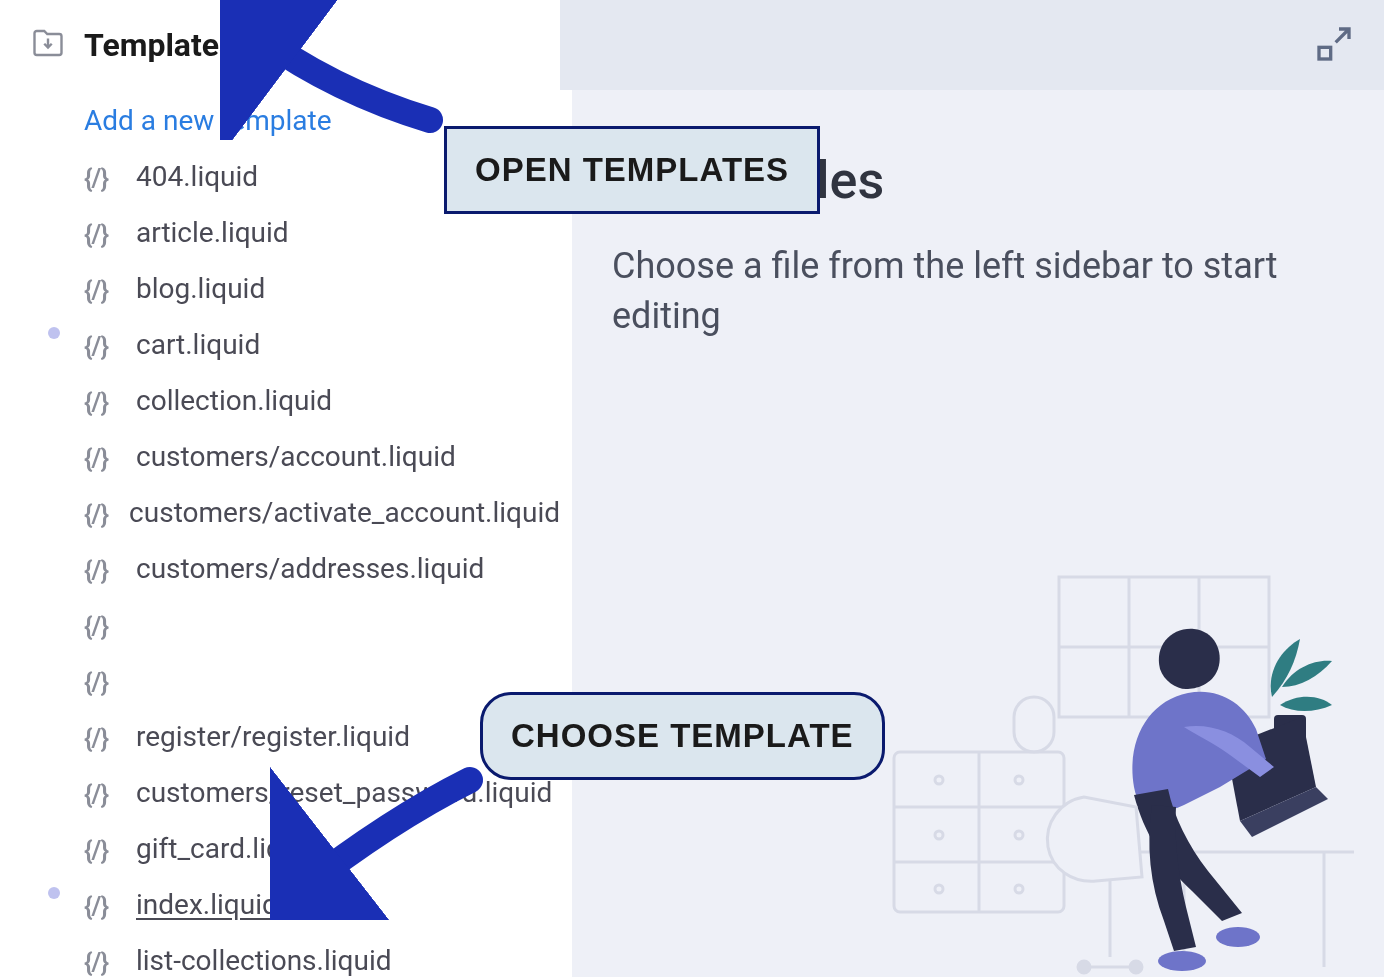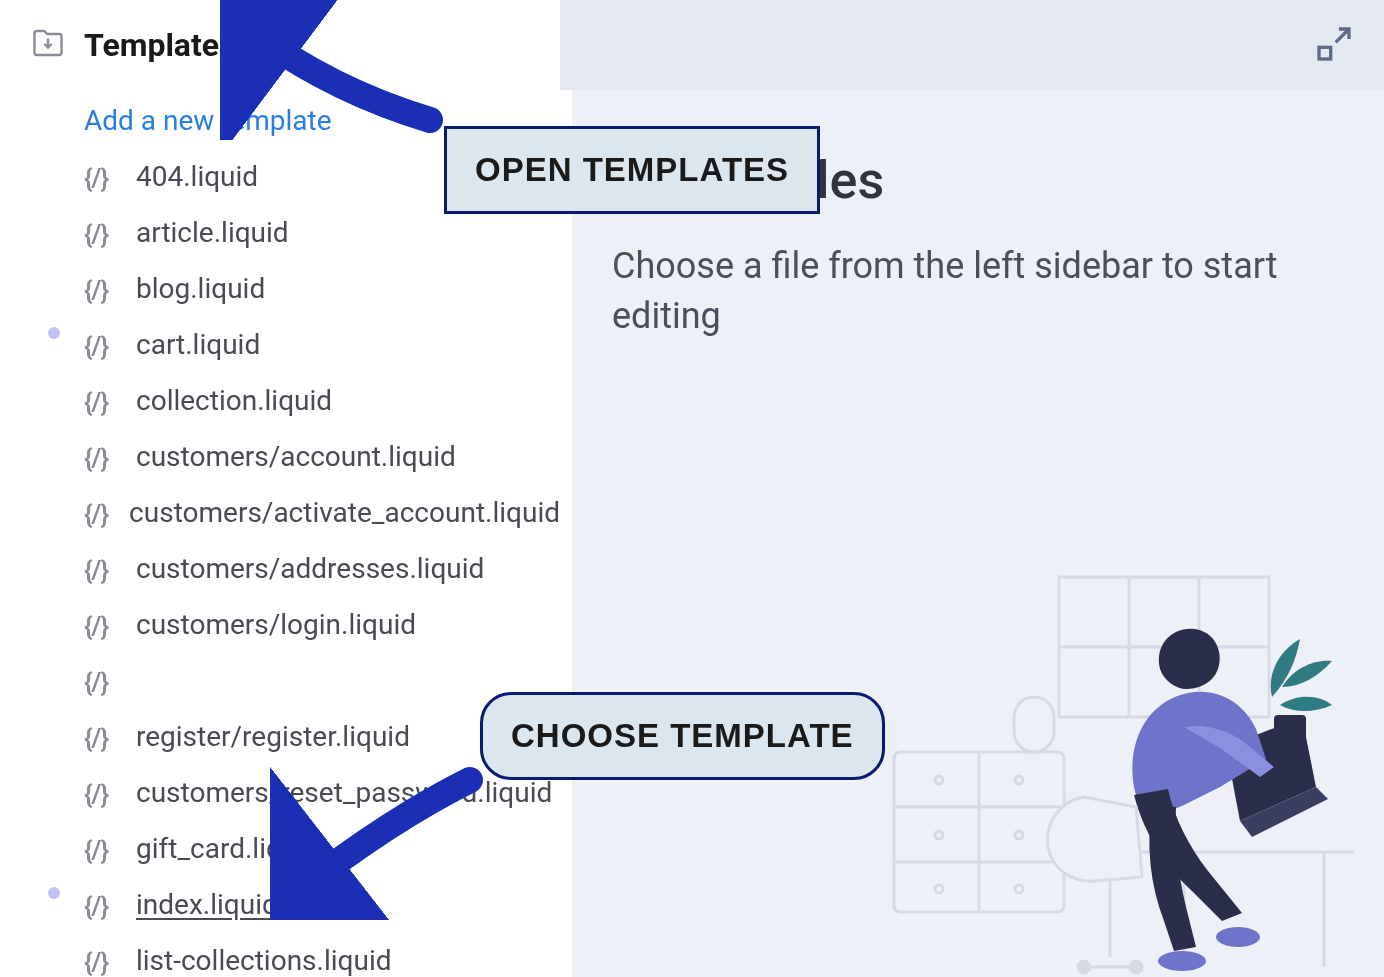--- a/index.html
+++ b/index.html
@@ -109,21 +109,20 @@
       <li>
         <span class="code-icon">{/}</span>
         <span class="label">customers/activate_account.liquid</span>
       </li>
       <li>
         <span class="code-icon">{/}</span>
         <span class="label">customers/addresses.liquid</span>
       </li>
       <li>
         <span class="code-icon">{/}</span>
-        <span class="label">customers/login.liquid</span>
       </li>
       <li>
         <span class="code-icon">{/}</span>
       </li>
       <li>
         <span class="code-icon">{/}</span>
         <span class="label">register/register.liquid</span>
       </li>
       <li>
         <span class="code-icon">{/}</span>

